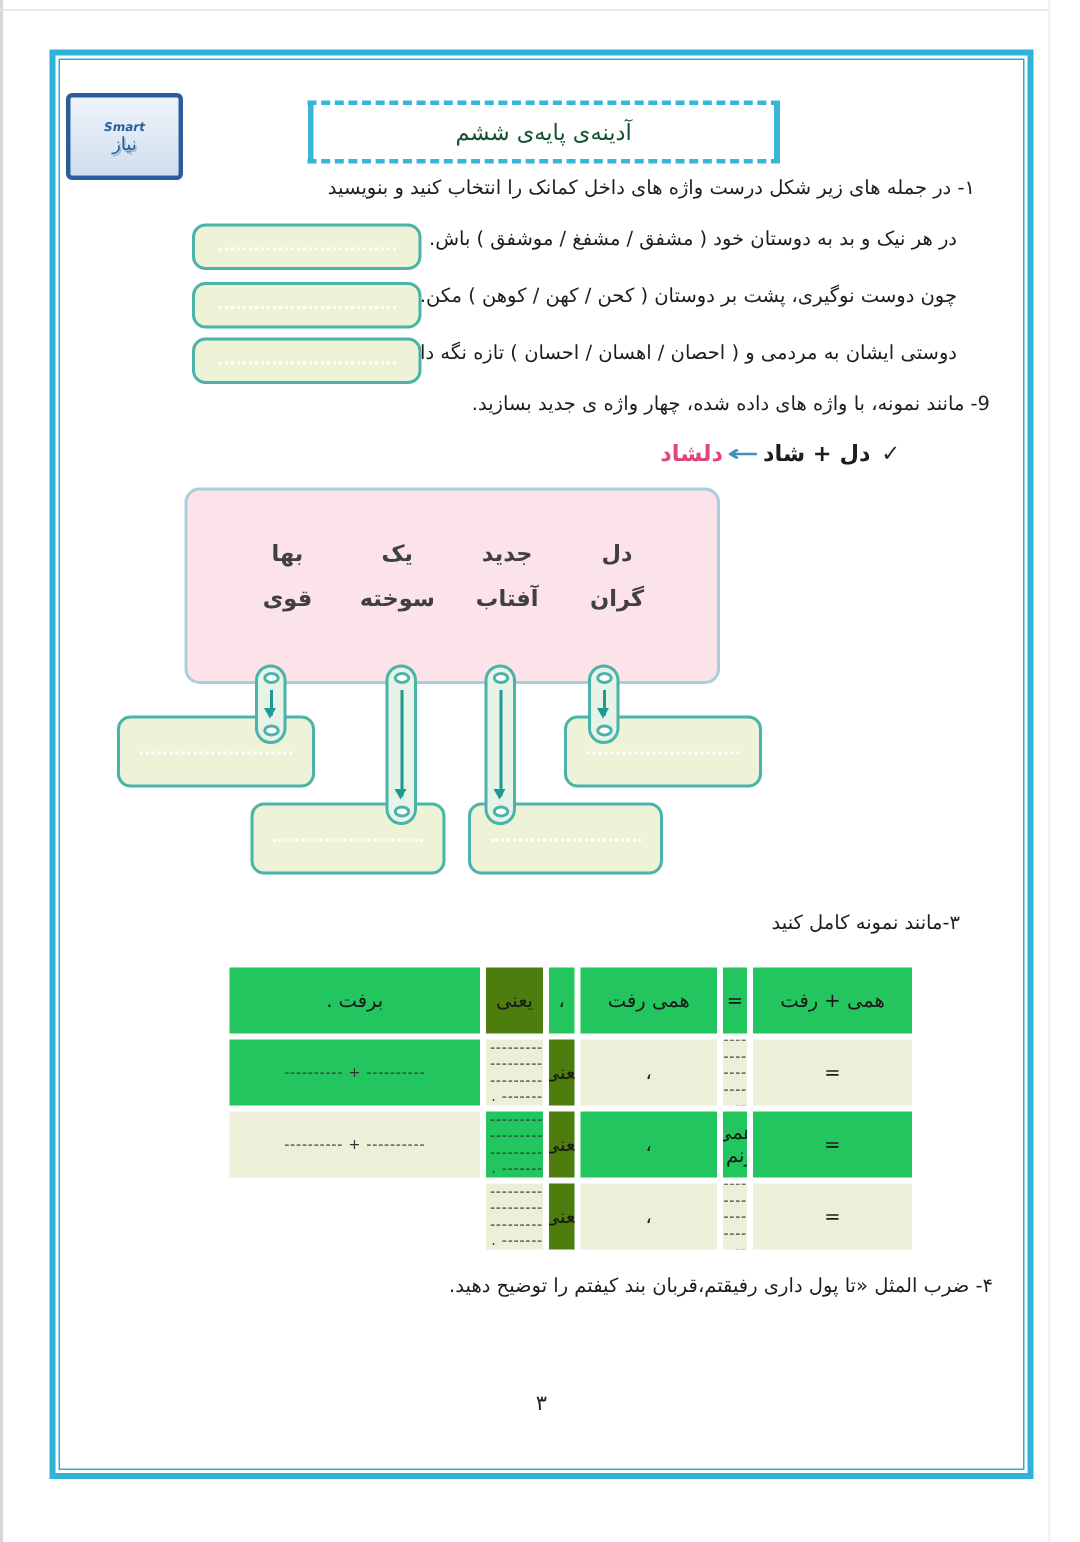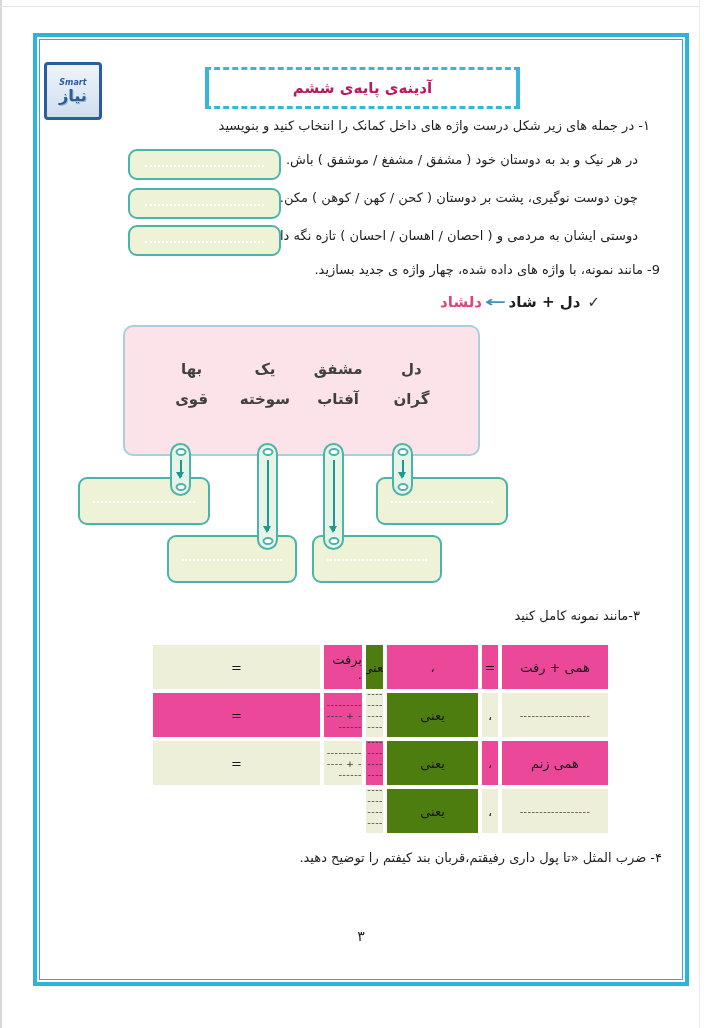--- a/index.html
+++ b/index.html
@@ -12,34 +12,34 @@
   
   .edge-left{position:absolute;left:0;top:0;width:2px;height:1028px;background:#d8d8d8;}
   .edge-top{position:absolute;left:0;top:6px;width:700px;height:1px;background:#e4e4e4;}
   .edge-right{position:absolute;left:699px;top:0;width:1px;height:1028px;background:#ececec;}
 
   
   .frame{position:absolute;left:33px;top:33px;width:648px;height:945px;border:4px solid #2fb3d6;}
   .frame-inner{position:absolute;inset:2px;border:1px solid #35a8cf;}
 
   
-  .logo{position:absolute;left:44px;top:62px;width:58px;height:58px;box-sizing:border-box;
+  .logo{position:absolute;left:44px;top:62px;width:78px;height:58px;box-sizing:border-box;
     border:3px solid #2b5d9c;border-radius:4px;
     background:linear-gradient(#eef4fa,#cfdeee);
     display:flex;flex-direction:column;align-items:center;justify-content:center;gap:1px;}
   .logo-smart{font-size:8px;font-weight:bold;font-style:italic;color:#2b5d9c;line-height:1;}
-  .logo-mark{font-size:16px;font-weight:bold;color:#2b5d9c;direction:rtl;line-height:1;
+  .logo-mark{font-size:12px;font-weight:normal;color:#2b5d9c;direction:rtl;line-height:1;
     text-shadow:1px 1px 0 #9db8d4;}
 
   
   .header-box{position:absolute;left:205px;top:67px;width:315px;height:42px;box-sizing:border-box;
     border-top:3px dashed #38b6d9;border-bottom:3px dashed #38b6d9;
     border-left:4px solid #38b6d9;border-right:4px solid #38b6d9;
     display:flex;align-items:center;justify-content:center;}
-  .header-title{direction:rtl;font-size:15px;color:#be185d;letter-spacing:0;font-weight:bold;}
+  .header-title{direction:rtl;font-size:15px;color:#14532d;letter-spacing:0;}
 
   .rtl-text{position:absolute;direction:rtl;white-space:nowrap;font-size:13px;color:#1e1e1e;}
 
   
   .q1-box{position:absolute;left:128px;width:153px;height:31px;box-sizing:border-box;
     background:#eef3d7;border:2px solid #4ab3aa;border-radius:9px;}
   .dotline{position:absolute;left:10%;right:10%;top:50%;border-top:2px dotted #ffffff;}
 
   
   .example{position:absolute;top:293px;right:120px;direction:rtl;display:flex;align-items:center;gap:7px;
@@ -68,21 +68,21 @@
 
   
   .ans{position:absolute;box-sizing:border-box;background:#eef3d7;border:2px solid #4ab3aa;border-radius:9px;z-index:2;}
 
   
   .q3-table{position:absolute;left:153px;top:645px;width:455px;direction:rtl;
     display:grid;grid-template-columns:106px 16px 91px 17px 38px 1fr;
     grid-auto-rows:44px;gap:4px;}
   .cell{display:flex;align-items:center;justify-content:center;direction:rtl;
     font-size:13px;color:#181818;overflow:hidden;}
-  .row-blue{background:#ec4899;}
+  .row-blue{background:#22c55e;}
   .row-cream{background:#edefd9;}
   .cell-pink{background:#4d7c0f;}
   .dashes{font-size:9.5px;letter-spacing:0.5px;color:#333;}
 
   .page-num{position:absolute;left:33px;top:928px;width:656px;text-align:center;font-size:14px;color:#202020;}
 </style>
 </head>
 <body>
 
 <div class="edge-left"></div>
@@ -121,21 +121,21 @@
 
 <div class="example">
   <span class="check">✓</span>
   <span>دل + شاد</span>
   <span class="arrow-left">←</span>
   <span class="result">دلشاد</span>
 </div>
 
 <div class="word-bank">
   <div class="word">دل</div>
-  <div class="word">مشفق</div>
+  <div class="word">جدید</div>
   <div class="word">یک</div>
   <div class="word">بها</div>
   <div class="word">گران</div>
   <div class="word">آفتاب</div>
   <div class="word">سوخته</div>
   <div class="word">قوی</div>
 </div>
 
 <div class="pill" style="left:392px;top:443px;height:53px;">
   <div class="dot top"></div>
@@ -170,20 +170,21 @@
 <div class="ans" style="left:312px;top:535px;width:130px;height:48px;">
     <div class="dotline"></div>
   </div>
 
 <div class="rtl-text" style="top:608px;right:80px;">۳-مانند نمونه کامل کنید</div>
 
 <div class="q3-table">
 
   <div class="cell row-blue">همی + رفت</div>
   <div class="cell row-blue">=</div>
+  <div class="cell row-blue">همی رفت</div>
   <div class="cell row-blue">،</div>
   <div class="cell cell-pink">یعنی</div>
   <div class="cell row-blue">برفت .</div>
 
   <div class="cell row-cream">=</div>
   <div class="cell row-cream dashes">------------------</div>
   <div class="cell row-cream">،</div>
   <div class="cell cell-pink">یعنی</div>
   <div class="cell row-cream dashes">---------------------------------- .</div>
 

